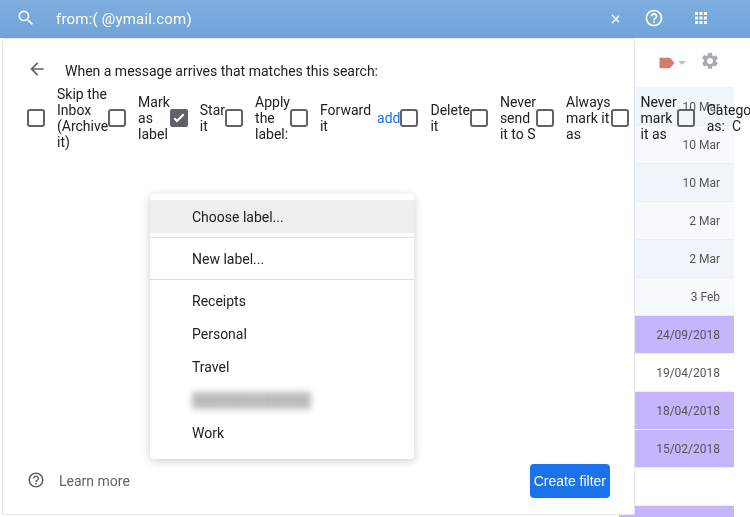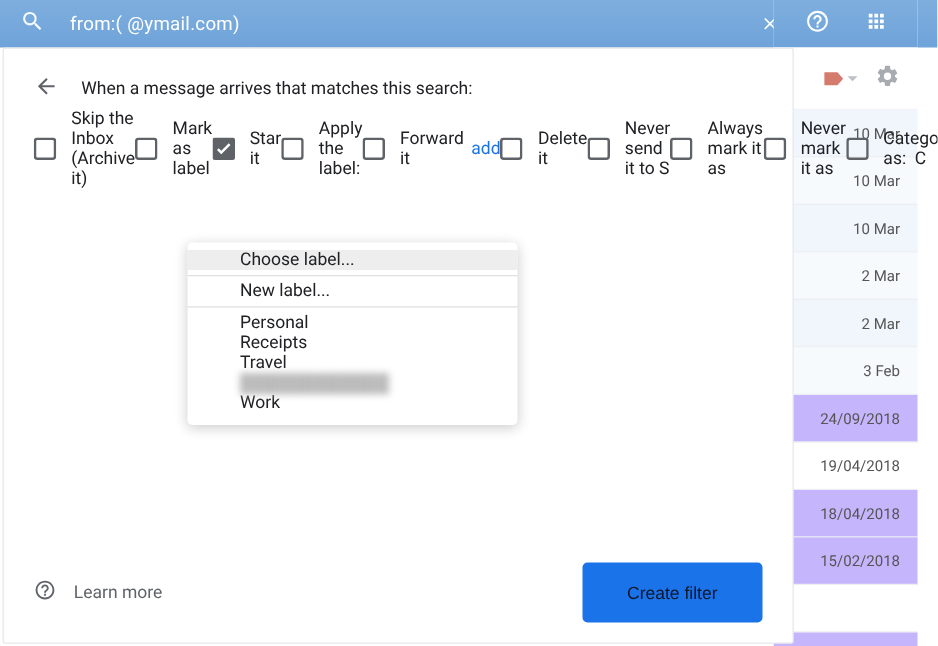--- a/index.html
+++ b/index.html
@@ -41,25 +41,25 @@
   .cb svg{width:18px;height:18px;}
   .cb .box{fill:none;stroke:#5f6368;stroke-width:2;rx:2;ry:2;}
   .cb .checked-bg{fill:#5f6368;}
   .cb .tick{fill:#fff;}
   .opt-label{font-size:14px;color:#202124;}
   .opt .link{color:#1a73e8;margin-left:6px;cursor:pointer;}
 
   .footer{position:absolute;left:24px;right:24px;bottom:16px;display:flex;align-items:center;justify-content:space-between;}
   .learn{display:flex;align-items:center;gap:14px;color:#5f6368;font-size:14px;}
   .learn svg{width:18px;height:18px;fill:#5f6368;}
-  .create-btn{background:#1a73e8;color:#0f172a;border:none;border-radius:4px;padding:0 36px;height:48px;font-size:14px;font-weight:500;cursor:pointer;}
+  .create-btn{background:#1a73e8;color:#ffffff;border:none;border-radius:4px;padding:0 4px;height:34px;font-size:14px;font-weight:500;cursor:pointer;}
 
   
   .menu{position:absolute;left:150px;top:194px;width:264px;background:#fff;border-radius:4px;box-shadow:0 2px 10px rgba(0,0,0,.2);padding:6px 0 10px 0;z-index:10;}
-  .menu-item{height:16px;display:flex;align-items:center;padding-left:42px;font-size:14px;color:#202124;cursor:pointer;}
+  .menu-item{height:33px;display:flex;align-items:center;padding-left:42px;font-size:14px;color:#202124;cursor:pointer;}
   .menu-item.sel{background:#eeeeee;}
   .menu-sep{height:1px;background:#e0e0e0;margin:4px 0;}
   .menu-blur{filter:blur(3px);color:#bbb;}
 </style>
 </head>
 <body>
 
 <div class="right-strip">
   <div class="rs-head" style="background:linear-gradient(#7eaede,#6fa3d9);">
     <span><svg viewBox="0 0 24 24">
@@ -231,18 +231,18 @@
     </div>
     <button class="create-btn">Create filter</button>
   </div>
 </div>
 
 <div class="menu">
   <div class="menu-item sel">Choose label...</div>
   <div class="menu-sep"></div>
   <div class="menu-item">New label...</div>
   <div class="menu-sep"></div>
+  <div class="menu-item">Receipts</div>
   <div class="menu-item">Personal</div>
-  <div class="menu-item">Receipts</div>
   <div class="menu-item">Travel</div>
   <div class="menu-item menu-blur">████████████</div>
   <div class="menu-item">Work</div>
 </div>
 
 </body></html>

